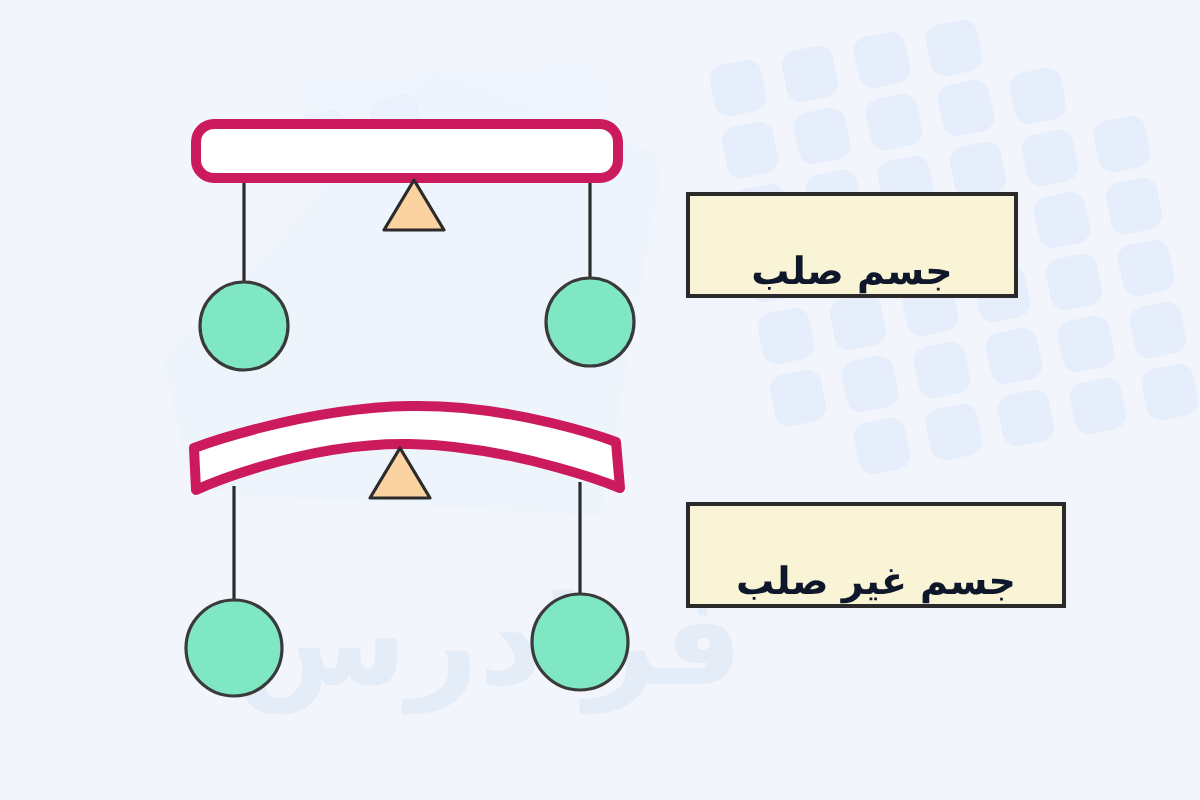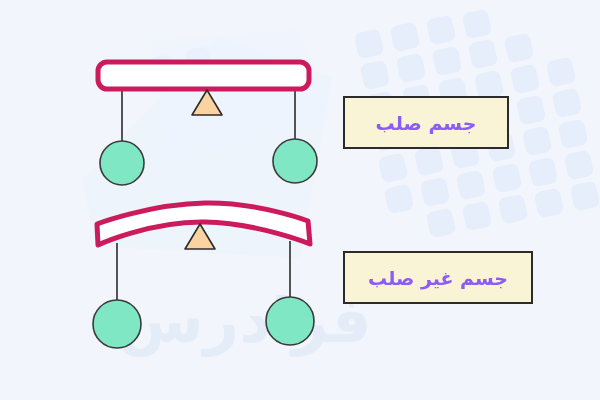--- a/index.html
+++ b/index.html
@@ -37,24 +37,24 @@
     height: 400px;
   }
 
   
   .label-box {
     position: absolute;
     box-sizing: border-box;
     background: #faf4d6;
     border: 2px solid #2b2b2b;
     display: flex;
-    align-items: center;
+    align-items: flex-end;
     justify-content: center;
     direction: rtl;
-    color: #8b5cf6;
+    color: #0f172a;
     font-size: 19px;
     font-weight: 700;
     letter-spacing: 0px;
     white-space: nowrap;
   }
   #label-rigid {
     left: 343px;
     top: 96px;
     width: 166px;
     height: 53px;

